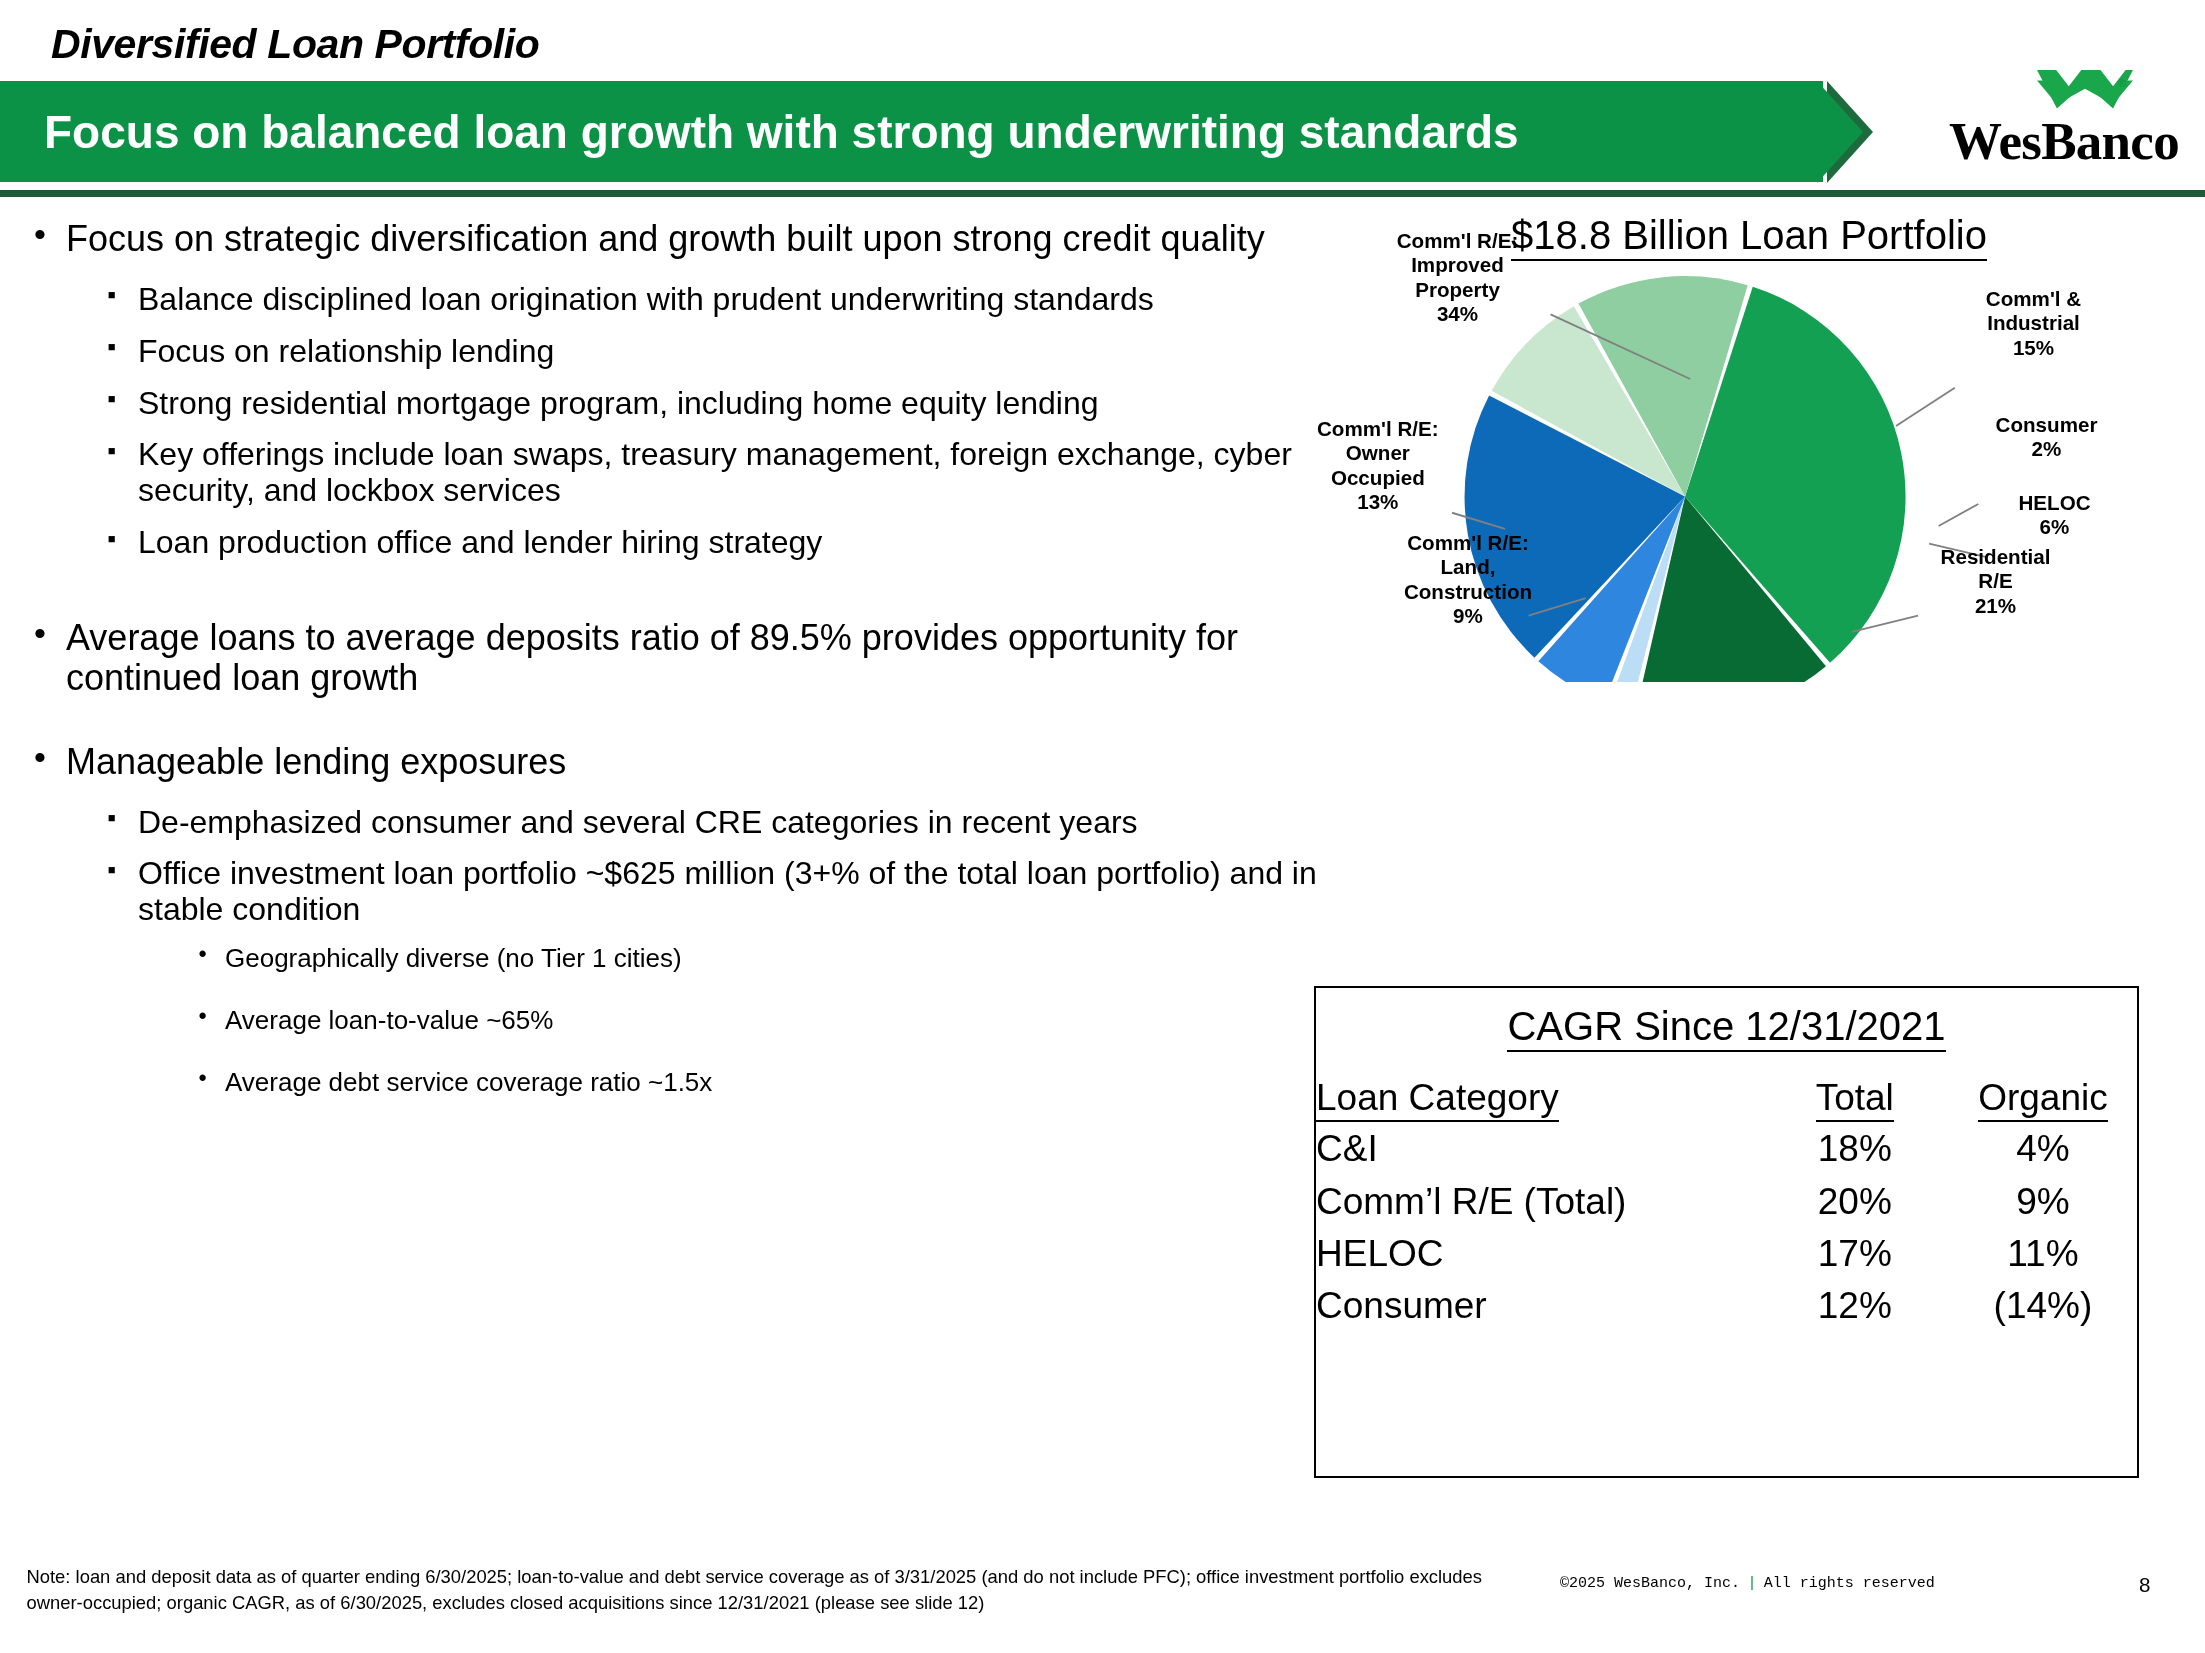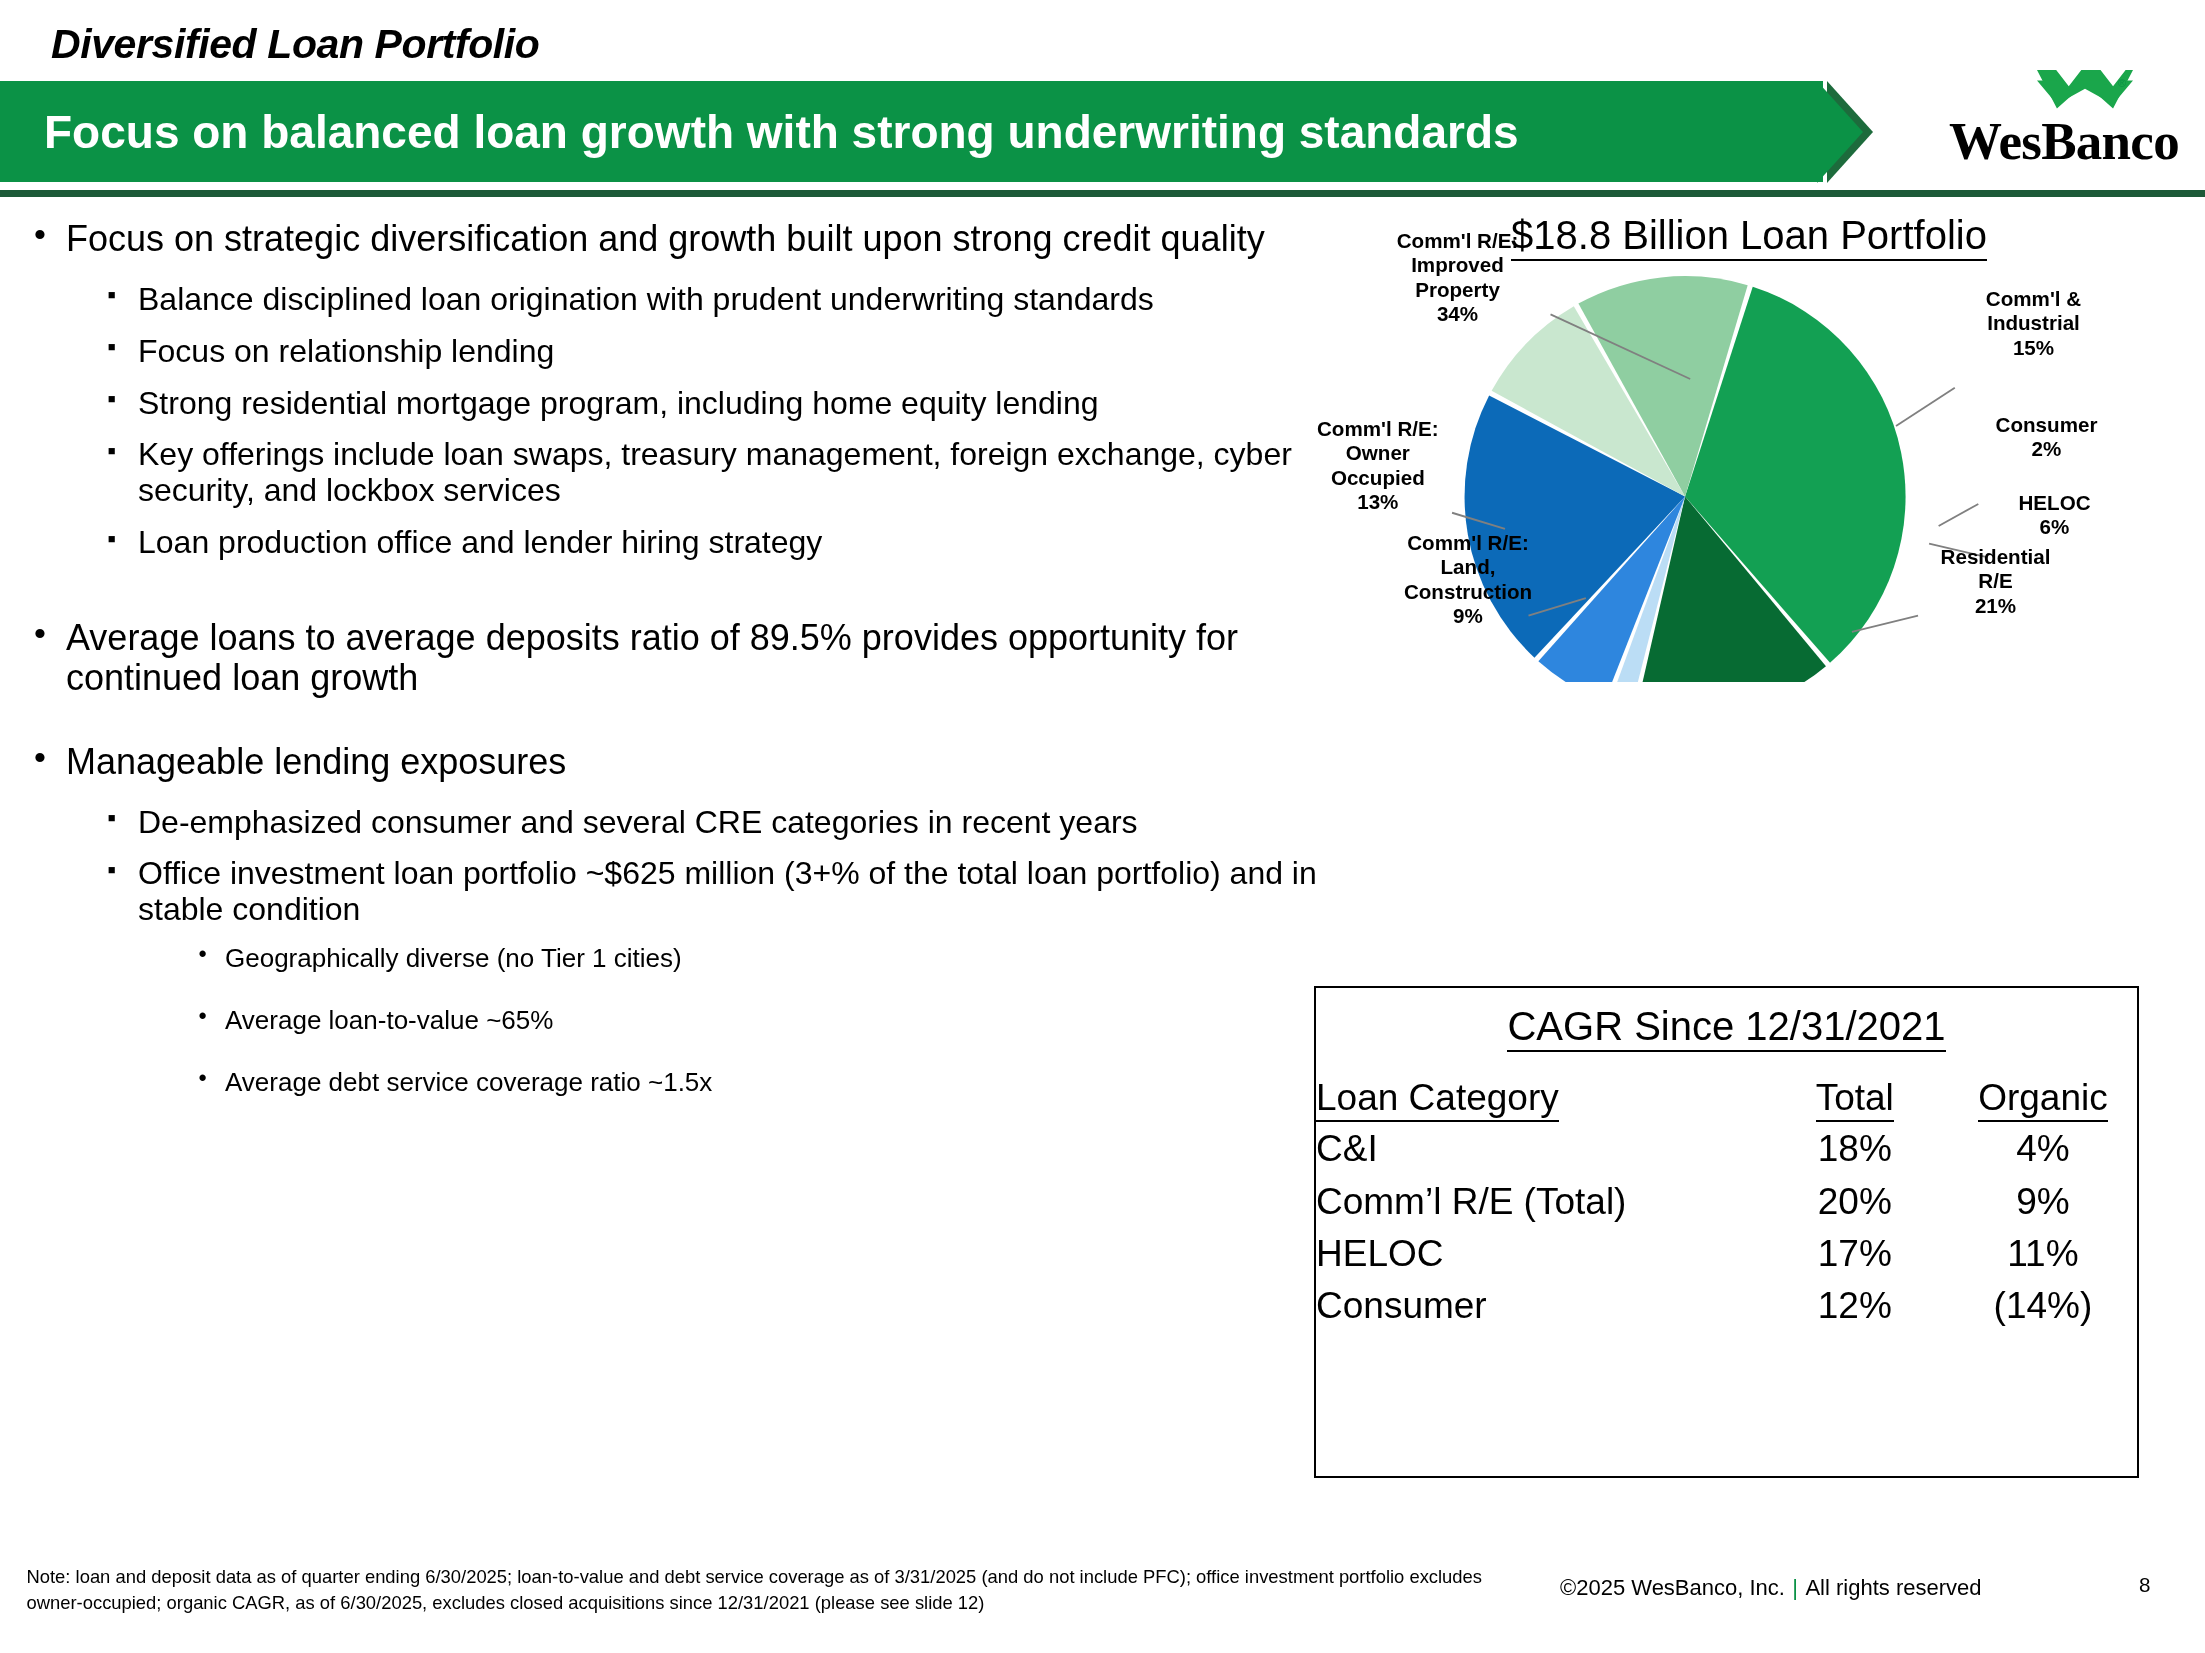--- a/index.html
+++ b/index.html
@@ -134,21 +134,21 @@
   .col-cat { padding-left:20.6px; width:52%; }
   .col-num { text-align:center; width:22%; }
 
   
   #note {
     position:absolute; left:26.5px; top:1564px; width:1485px;
     font-size:18.4px; color:#000; line-height:1.42;
   }
   #copyright {
     position:absolute; left:1560px; top:1575px;
-    font-size:22px; color:#000; white-space:nowrap;
+    font-size:15px; color:#000; white-space:nowrap;font-family:Liberation Mono, monospace;
   }
   #copy-sep { color:#0b9246; padding:0 7.4px; }
   #page-num {
     position:absolute; left:2139px; top:1573px;
     font-size:20.6px; color:#000;
   }
 </style>
 </head>
 <body>
 

